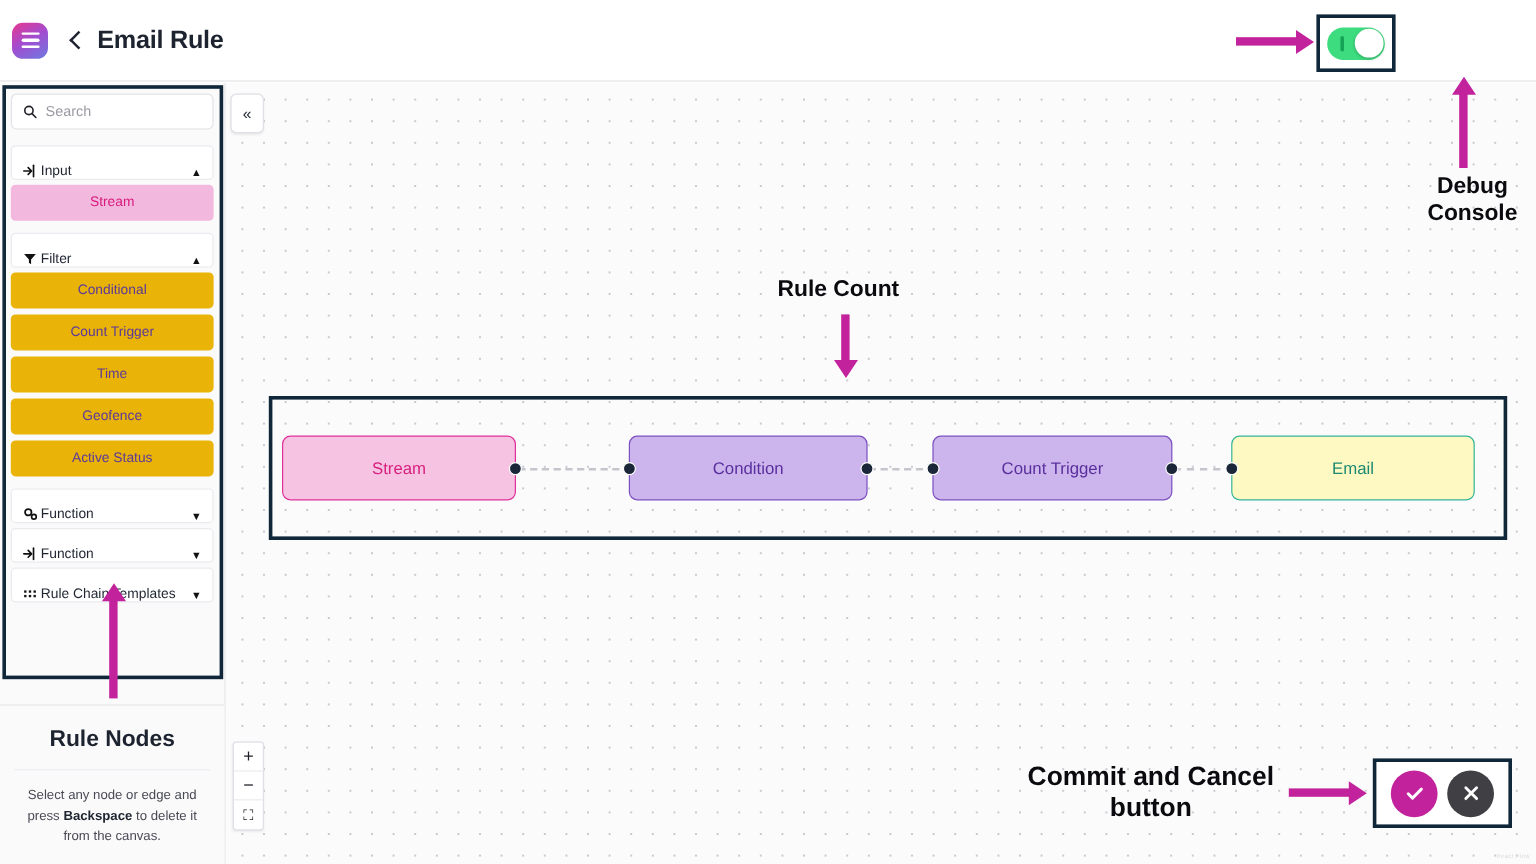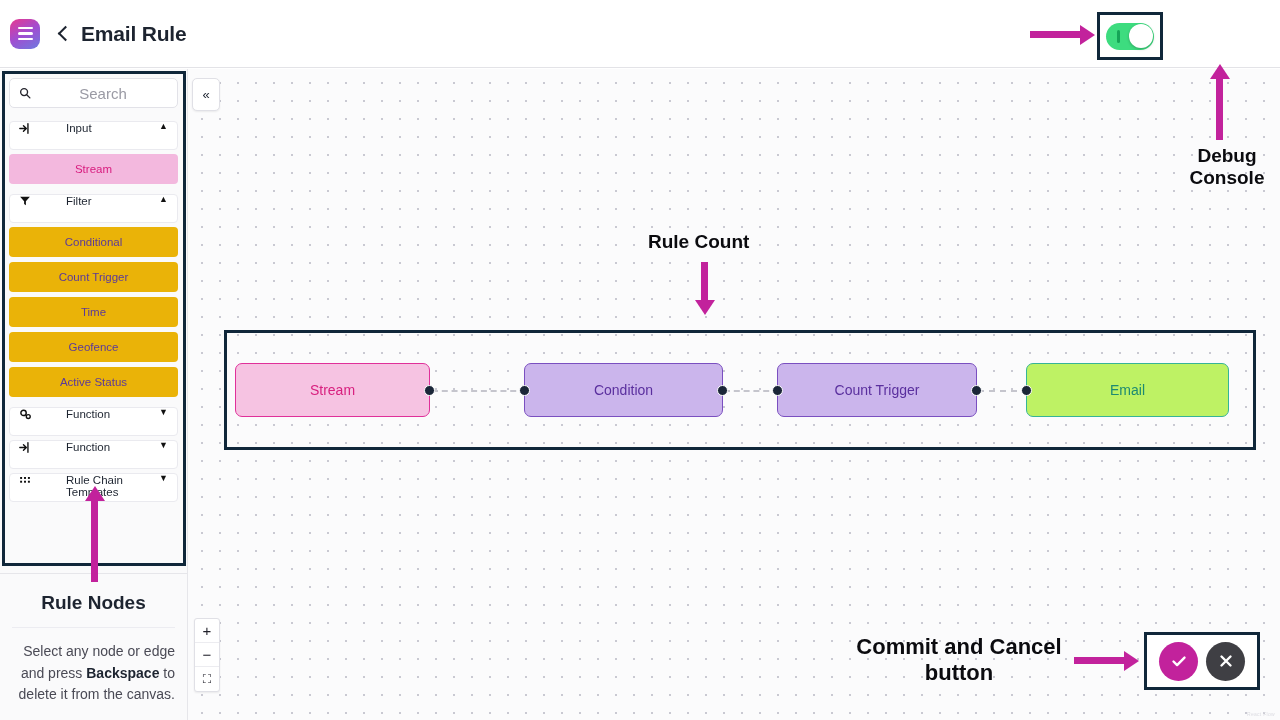--- a/index.html
+++ b/index.html
@@ -63,29 +63,29 @@
     background:#fafafb; border-right:1px solid #e6e6ea;
     display:flex; flex-direction:column;
   }
   .sidebar-scroll{ padding:9px 9px 0 9px; }
   .search-box{
     height:30px; background:#fff; border:1px solid #e2e2e8; border-radius:5px;
     display:flex; align-items:center; padding:0 9px; gap:7px; margin-bottom:13px;
   }
   .search-box svg{ flex:0 0 auto; }
   .search-box input{
-    border:0; outline:0; font-size:15px; color:#3a3a44; width:100%;
-    background:transparent; font-family:"Liberation Sans", sans-serif;text-align:center;
+    border:0; outline:0; font-size:12px; color:#3a3a44; width:100%;
+    background:transparent; font-family:"Liberation Sans", sans-serif;
   }
   .search-box input::placeholder{ color:#9a9aa4; }
 
   .group-head{
     height:29px; background:#fff; border:1px solid #eaeaef; border-radius:4px;
-    display:flex; align-items:flex-start; padding:0 9px; margin-bottom:4px;
-    font-size:11.5px; color:#1d2430; cursor:pointer;gap:32px;
+    display:flex; align-items:flex-end; padding:0 9px; margin-bottom:4px;
+    font-size:11.5px; color:#1d2430; cursor:pointer;
   }
   .group-head .gi{ width:15px; display:flex; align-items:center; flex:0 0 auto; }
   .group-head .gl{ flex:1 1 auto; }
   .caret{ font-size:9px; color:#111; line-height:1; }
 
   .node-item{
     height:30px; border-radius:4px; margin-bottom:5px;
     display:flex; align-items:center; justify-content:center;
     font-size:11.5px; cursor:grab; user-select:none;
   }
@@ -93,33 +93,33 @@
   .node-filter{ background:#eab308; color:#5b3a99; }
   .group-gap{ height:5px; }
 
   .rule-nodes-panel{
     margin-top:auto; border-top:1px solid #e6e6ea; background:#fafafb;
     padding:18px 12px 14px 12px; text-align:center;
   }
   .rule-nodes-title{ font-size:19px; font-weight:bold; color:#1d2430; margin-bottom:13px; }
   .rule-nodes-hint{
     border-top:1px solid #ececf1; padding-top:13px;
-    font-size:14px; line-height:1.55; color:#4a4a55;text-align:right;
+    font-size:11px; line-height:1.55; color:#4a4a55;
   }
   .rule-nodes-hint b{ color:#1d2430; }
 
   
   .flow-node{
     position:absolute; height:54px; border-radius:7px;
     display:flex; align-items:center; justify-content:center;
     font-size:14px; cursor:pointer;
   }
   .n-stream{ background:#f6c3e2; border:1.6px solid #e0309a; color:#d8207f; }
   .n-purple{ background:#cbb5ec; border:1.6px solid #7a4fc0; color:#5a2f9e; }
-  .n-email { background:#bef264; border:1.6px solid #35b497; color:#1d8a72; }
+  .n-email { background:#fef9c3; border:1.6px solid #35b497; color:#1d8a72; }
 
   .handle{
     position:absolute; width:11px; height:11px; border-radius:50%;
     background:#1b2638; border:1.5px solid #fff; top:50%; margin-top:-5.5px; z-index:4;
   }
   .edge{
     position:absolute; height:0; border-top:2px dashed #c5c5cd; top:50%; z-index:1;
   }
   .flow-selection{
     position:absolute; border:3px solid #10273a; background:transparent; z-index:6; pointer-events:none;

